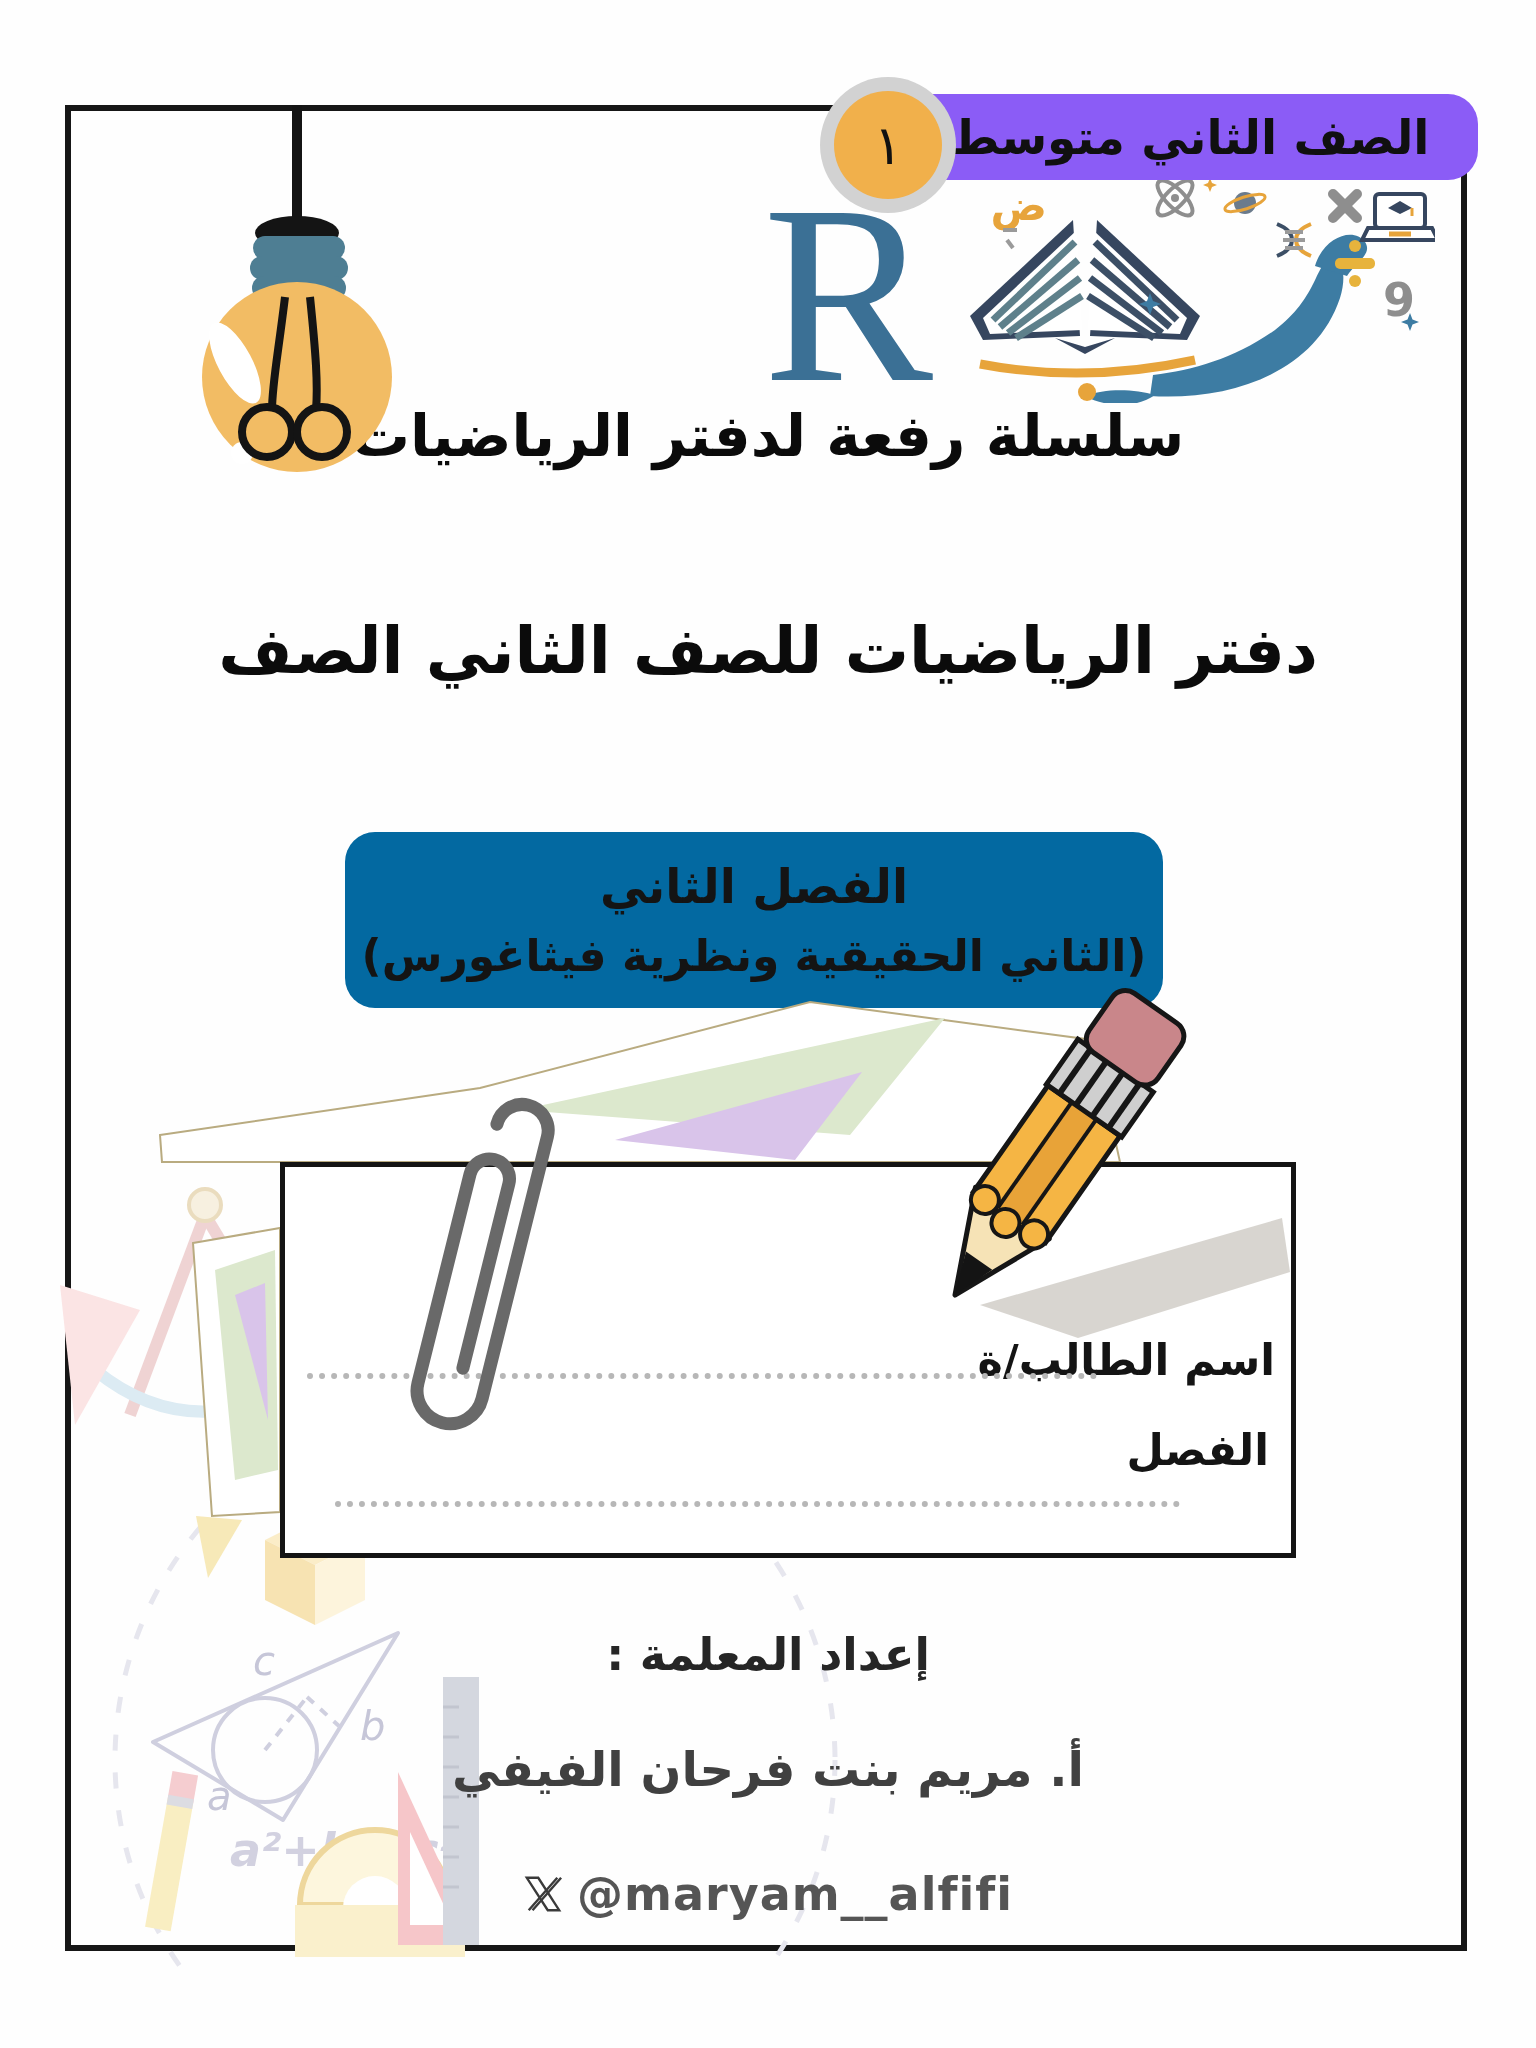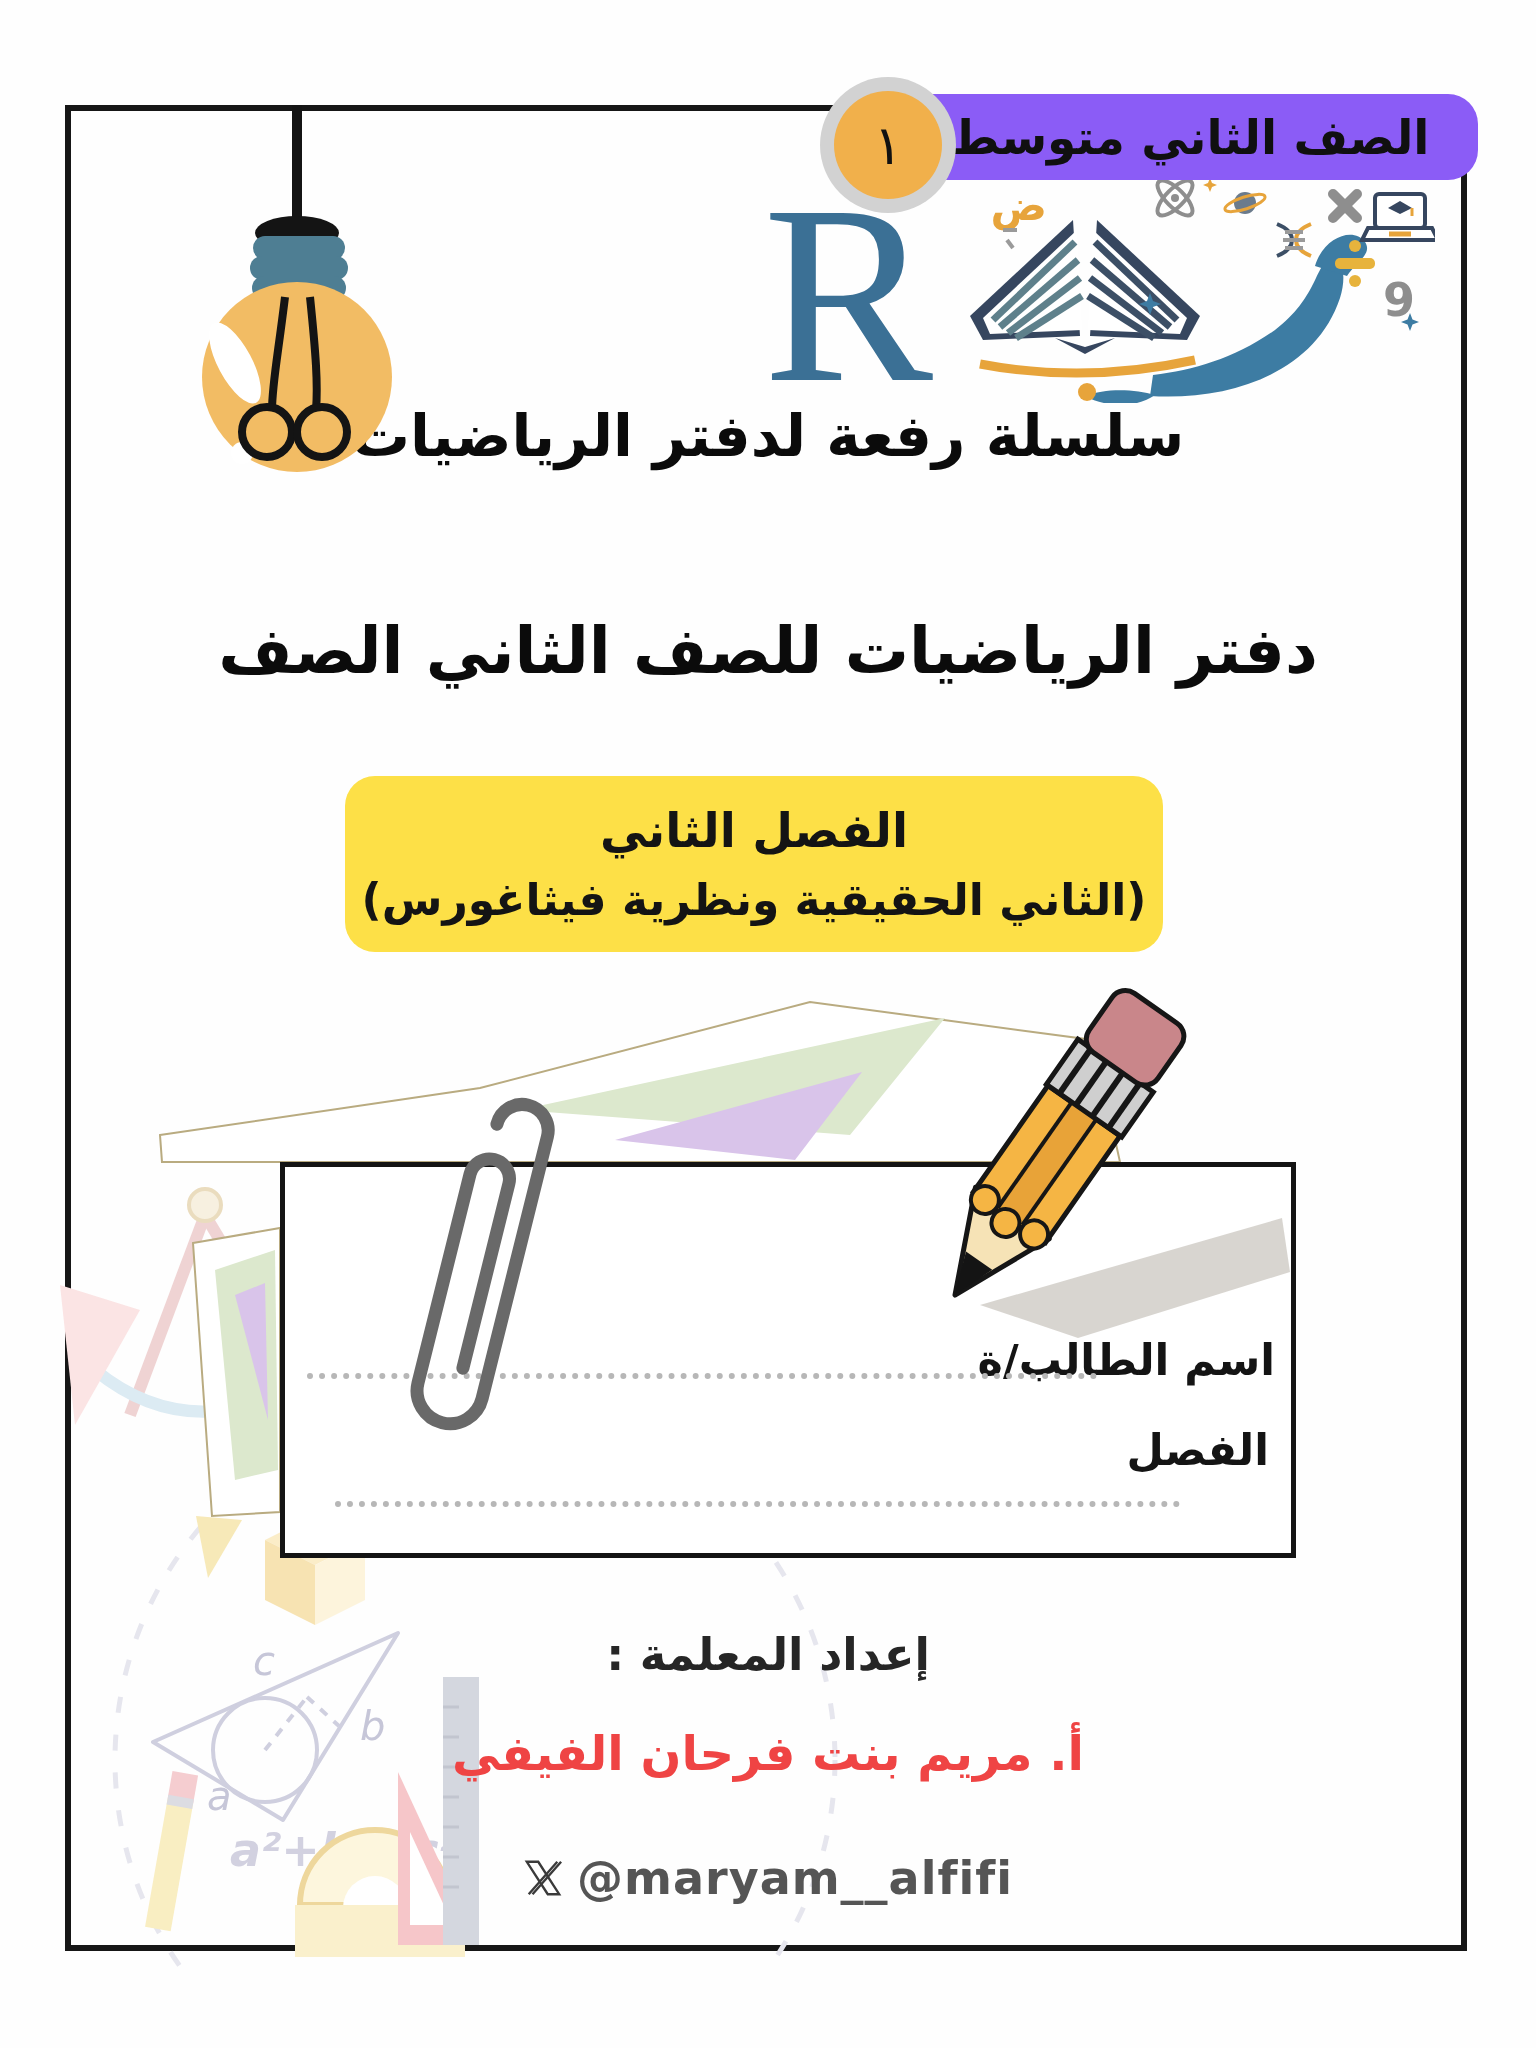--- a/index.html
+++ b/index.html
@@ -42,22 +42,22 @@
     left:0;top:402px;width:100%;text-align:center;direction:rtl;
     font-size:58px;font-weight:700;color:#0b0b0b;z-index:2;
   }
   .book-title{
     left:0;top:614px;width:100%;text-align:center;direction:rtl;
     font-size:64px;font-weight:700;color:#0b0b0b;z-index:2;
   }
 
   
   .chapter-box{
-    left:345px;top:776px;width:818px;height:176px;border-radius:30px;
-    background:#fde047;display:flex;flex-direction:column;justify-content:center;
+    left:345px;top:832px;width:818px;height:176px;border-radius:30px;
+    background:#0369a1;display:flex;flex-direction:column;justify-content:center;
     align-items:center;gap:16px;direction:rtl;z-index:2;
   }
   .chapter-title{font-size:47px;font-weight:700;color:#141414;}
   .chapter-subtitle{font-size:44px;font-weight:700;color:#141414;}
 
   
   .student-card{
     left:280px;top:1162px;width:1006px;height:386px;background:#ffffff;
     border:5px solid #141414;z-index:3;
   }
@@ -77,21 +77,21 @@
     position:absolute;left:50px;top:334px;width:845px;height:0;
     border-top:6px dotted #b7b7b7;
   }
 
   
   .footer{
     left:0;top:1628px;width:100%;display:flex;flex-direction:column;
     align-items:center;z-index:3;
   }
   .prepared-by{font-size:45px;font-weight:700;color:#262626;direction:rtl;}
-  .teacher-name{margin-top:44px;font-size:48px;font-weight:700;color:#ef4444;direction:rtl;}
+  .teacher-name{margin-top:60px;font-size:48px;font-weight:700;color:#404040;direction:rtl;}
   .handle-row{margin-top:70px;display:flex;align-items:center;gap:14px;direction:ltr;}
   .social-handle{font-size:46px;font-weight:700;color:#555555;letter-spacing:1px;}
 
   svg{display:block;}
   .z2{z-index:2;} .z4{z-index:4;} .z5{z-index:5;}
 </style>
 </head>
 <body>
 
 <div class="abs frame"></div>

